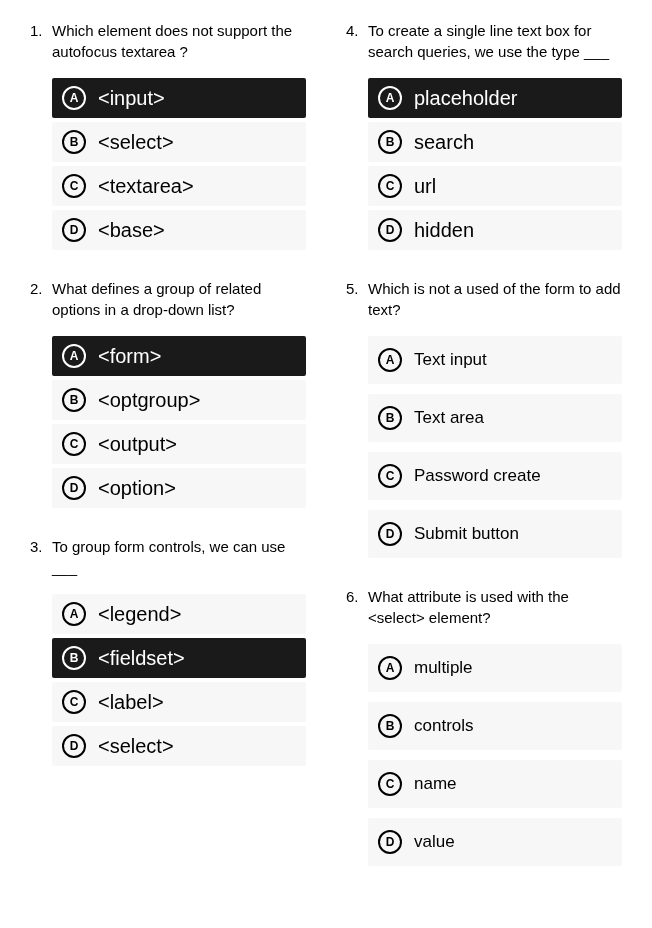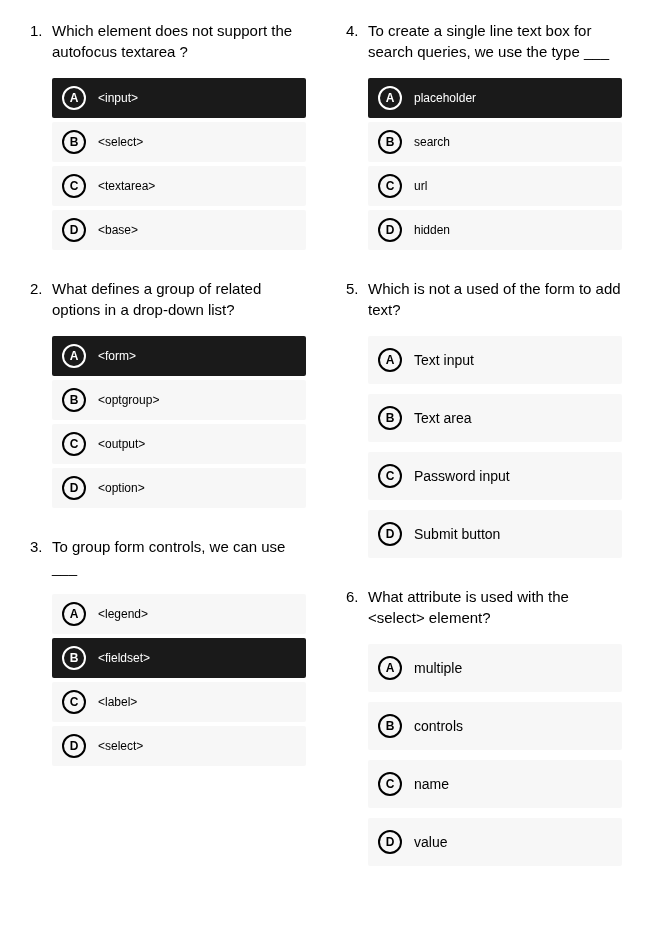--- a/index.html
+++ b/index.html
@@ -63,29 +63,29 @@
       font-size: 12px;
       font-weight: bold;
       margin-right: 12px;
       background: transparent;
     }
     .option.selected .option-letter {
       border-color: #fff;
       color: #fff;
     }
     .option-text {
-      font-size: 12px;
+      font-size: 20px;
     }
     .spacious .option {
       padding: 12px 10px;
       margin-bottom: 10px;
       min-height: 46px;
     }
     .spacious .option-text {
-      font-size: 14px;
+      font-size: 17px;
     }
   </style>
 </head>
 <body>
 
 <div class="columns">
   <div class="col" id="col-0">
       <div class="question">
         <div class="q-head">
           <div class="q-number">1.</div>
@@ -193,21 +193,21 @@
           <div class="option">
             <div class="option-letter">A</div>
             <div class="option-text">Text input</div>
           </div>
           <div class="option">
             <div class="option-letter">B</div>
             <div class="option-text">Text area</div>
           </div>
           <div class="option">
             <div class="option-letter">C</div>
-            <div class="option-text">Password input</div>
+            <div class="option-text">Password create</div>
           </div>
           <div class="option">
             <div class="option-letter">D</div>
             <div class="option-text">Submit button</div>
           </div>
         </div>
       </div>
       <div class="question">
         <div class="q-head">
           <div class="q-number">6.</div>

